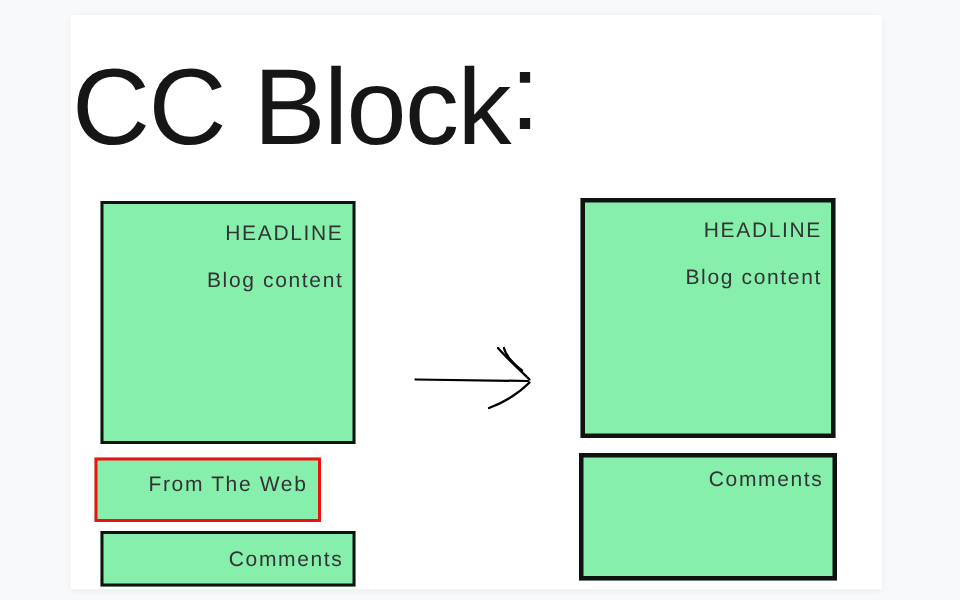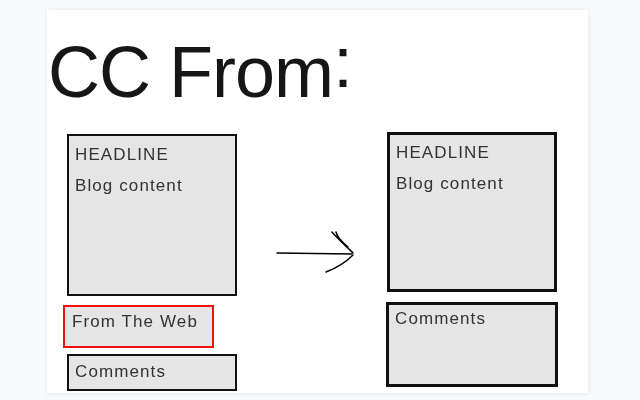--- a/index.html
+++ b/index.html
@@ -32,26 +32,27 @@
     line-height:1;
     color:#161616;
     white-space:nowrap;
   }
   .title .colon{
     display:inline-block;
     transform:translateY(-10px);
   }
   .box{
     position:absolute;
-    background:#e5e5e5;
+    background:#86efac;
     border:2px solid var(--border);
     color:var(--text);
-    font-size:17px;
+    font-size:14px;
     letter-spacing:1.1px;
     line-height:18px;
+    text-align:right;
   }
   .b-main-left{left:20px;top:124px;width:170px;height:162px;padding:10px 6px;}
   .b-main-left .headline{margin-bottom:13px;}
   .b-web{
     left:16px;top:295px;width:151px;height:43px;
     border:2px solid var(--highlight);
     padding:6px 7px;
   }
   .b-comments-left{left:20px;top:344px;width:170px;height:37px;padding:7px 6px;}
   .b-main-right{left:340px;top:122px;width:170px;height:160px;border-width:3px;padding:9px 6px;}
@@ -67,21 +68,21 @@
     stroke:#000;
     stroke-width:1.5;
     stroke-linecap:round;
   }
 </style>
 </head>
 <body>
 
 <div class="page">
 
-  <h1 class="title"><span>CC From</span><span class="colon">:</span></h1>
+  <h1 class="title"><span>CC Block</span><span class="colon">:</span></h1>
 
   <div class="box b-main-left">
     <div class="headline">HEADLINE</div>
     <div class="content">Blog content</div>
   </div>
 
   <div class="box b-web">
     <div>From The Web</div>
   </div>
 

